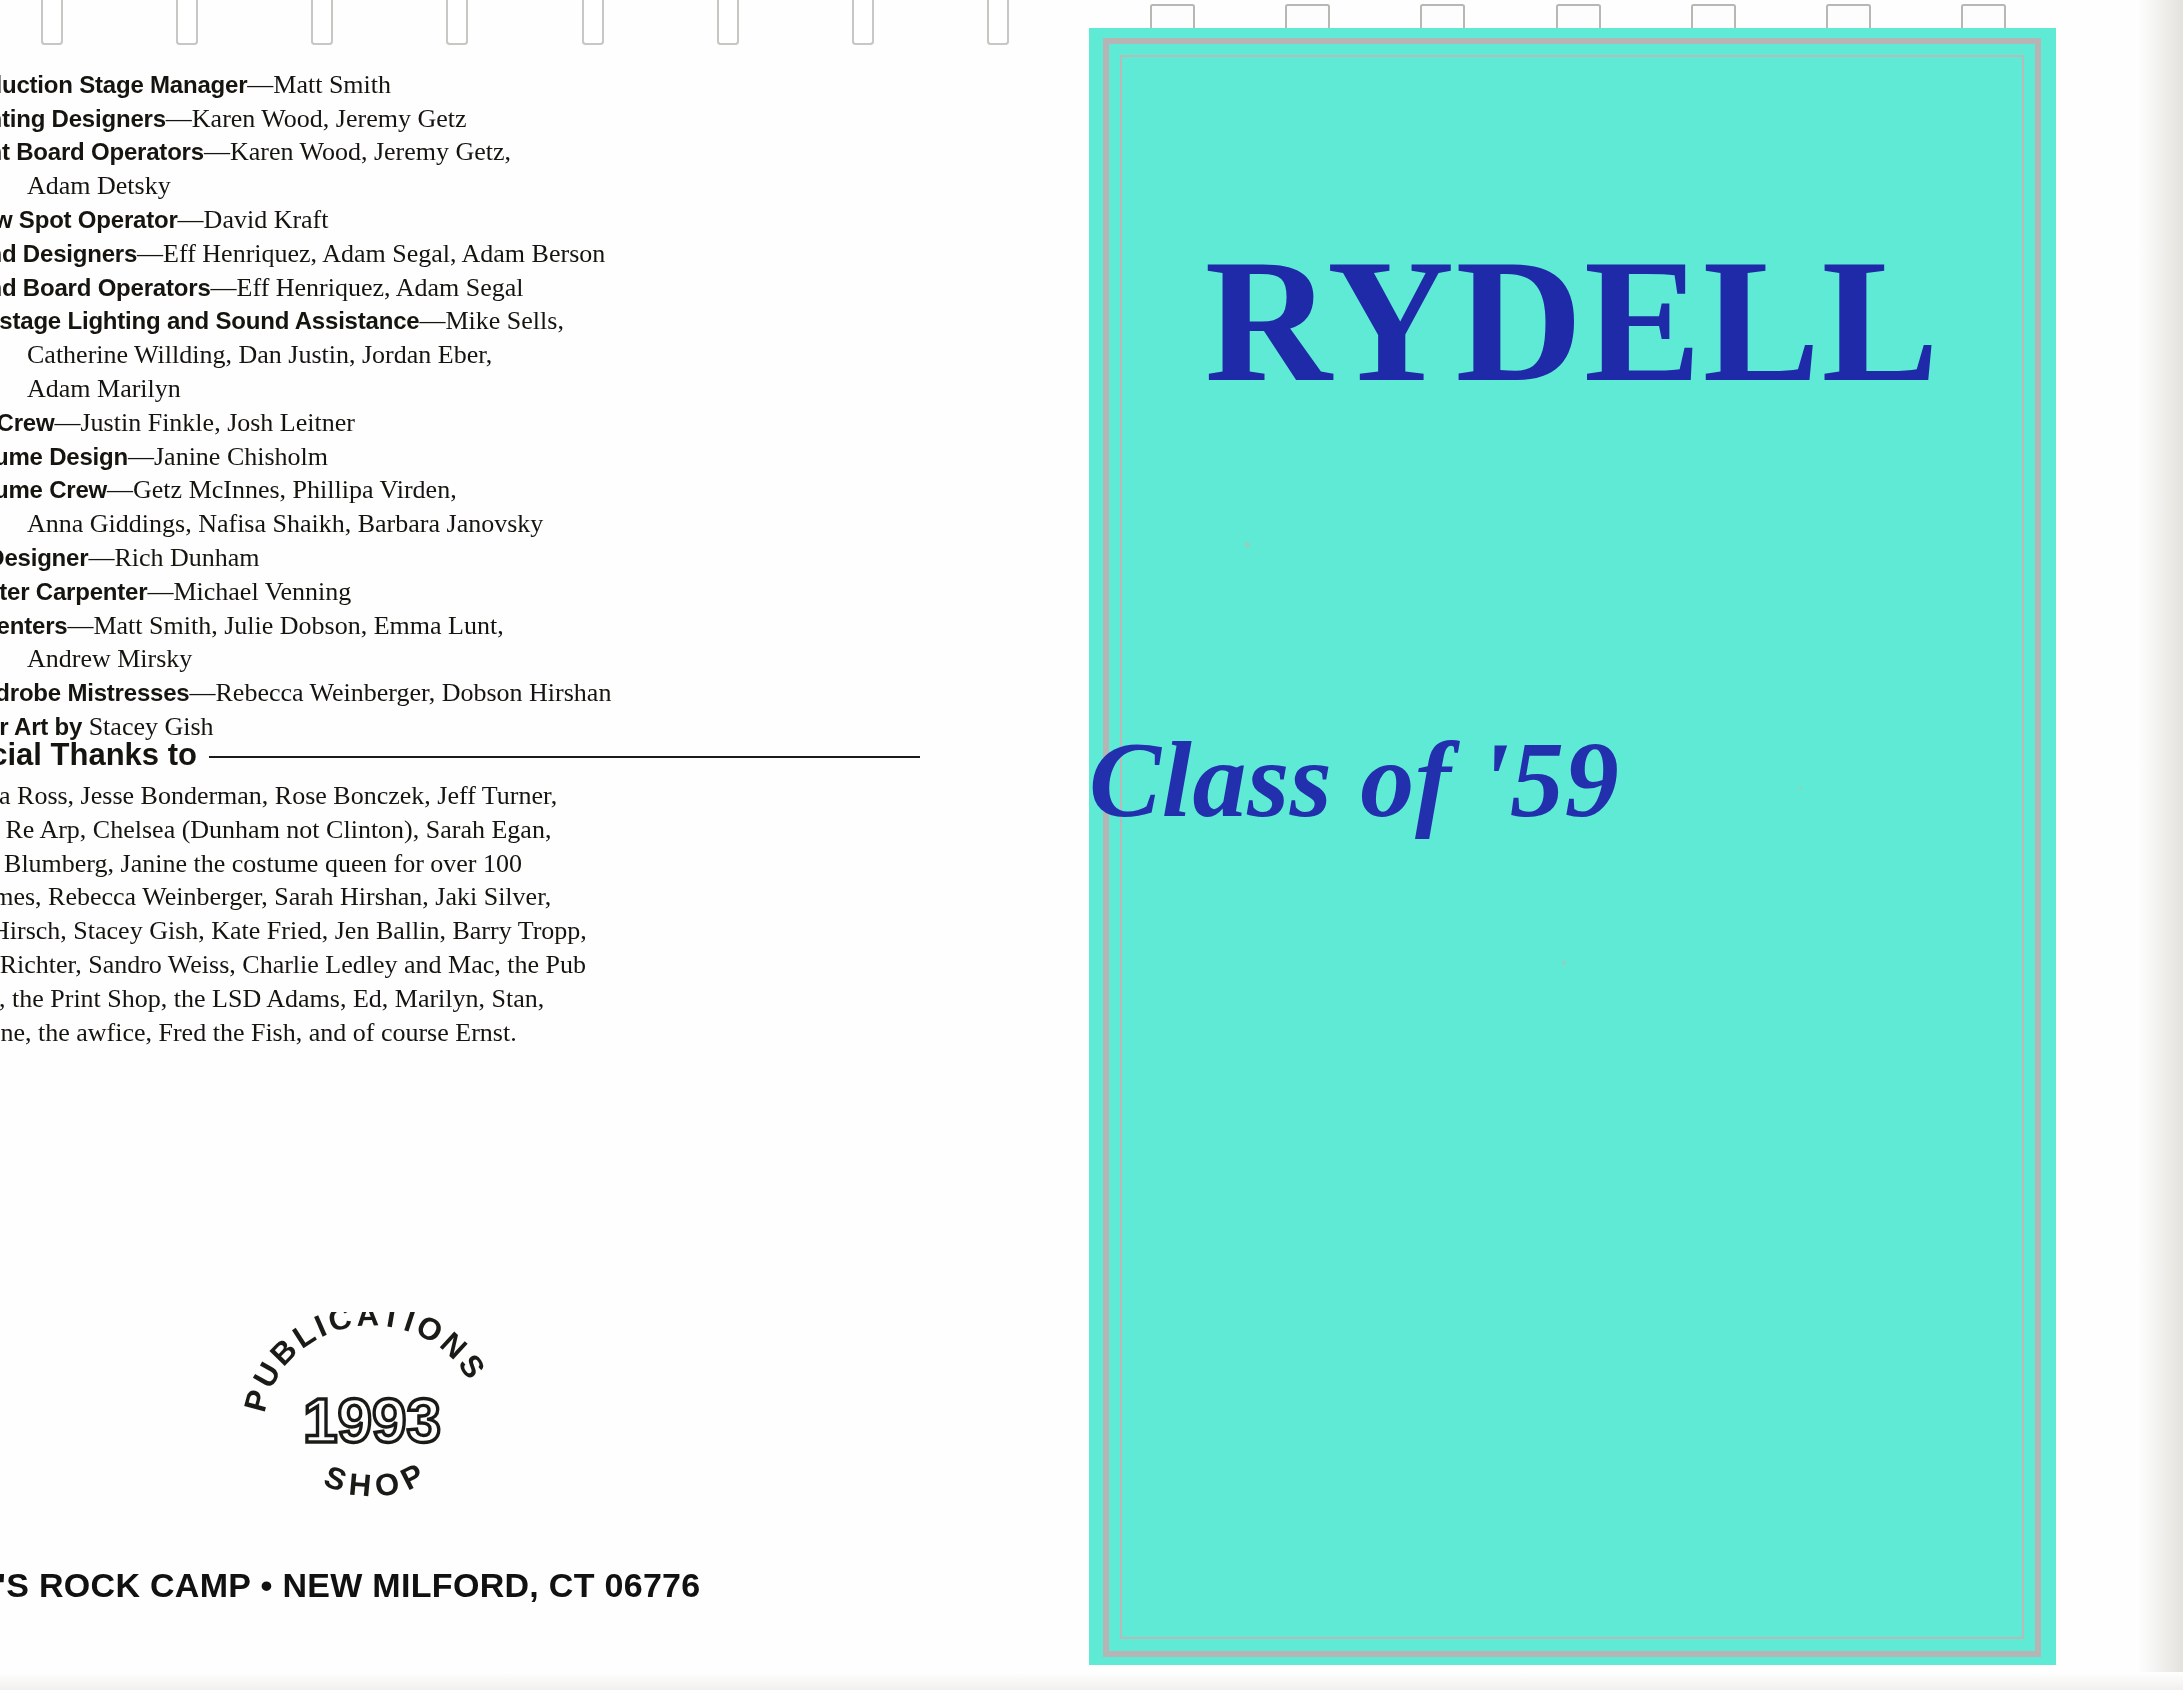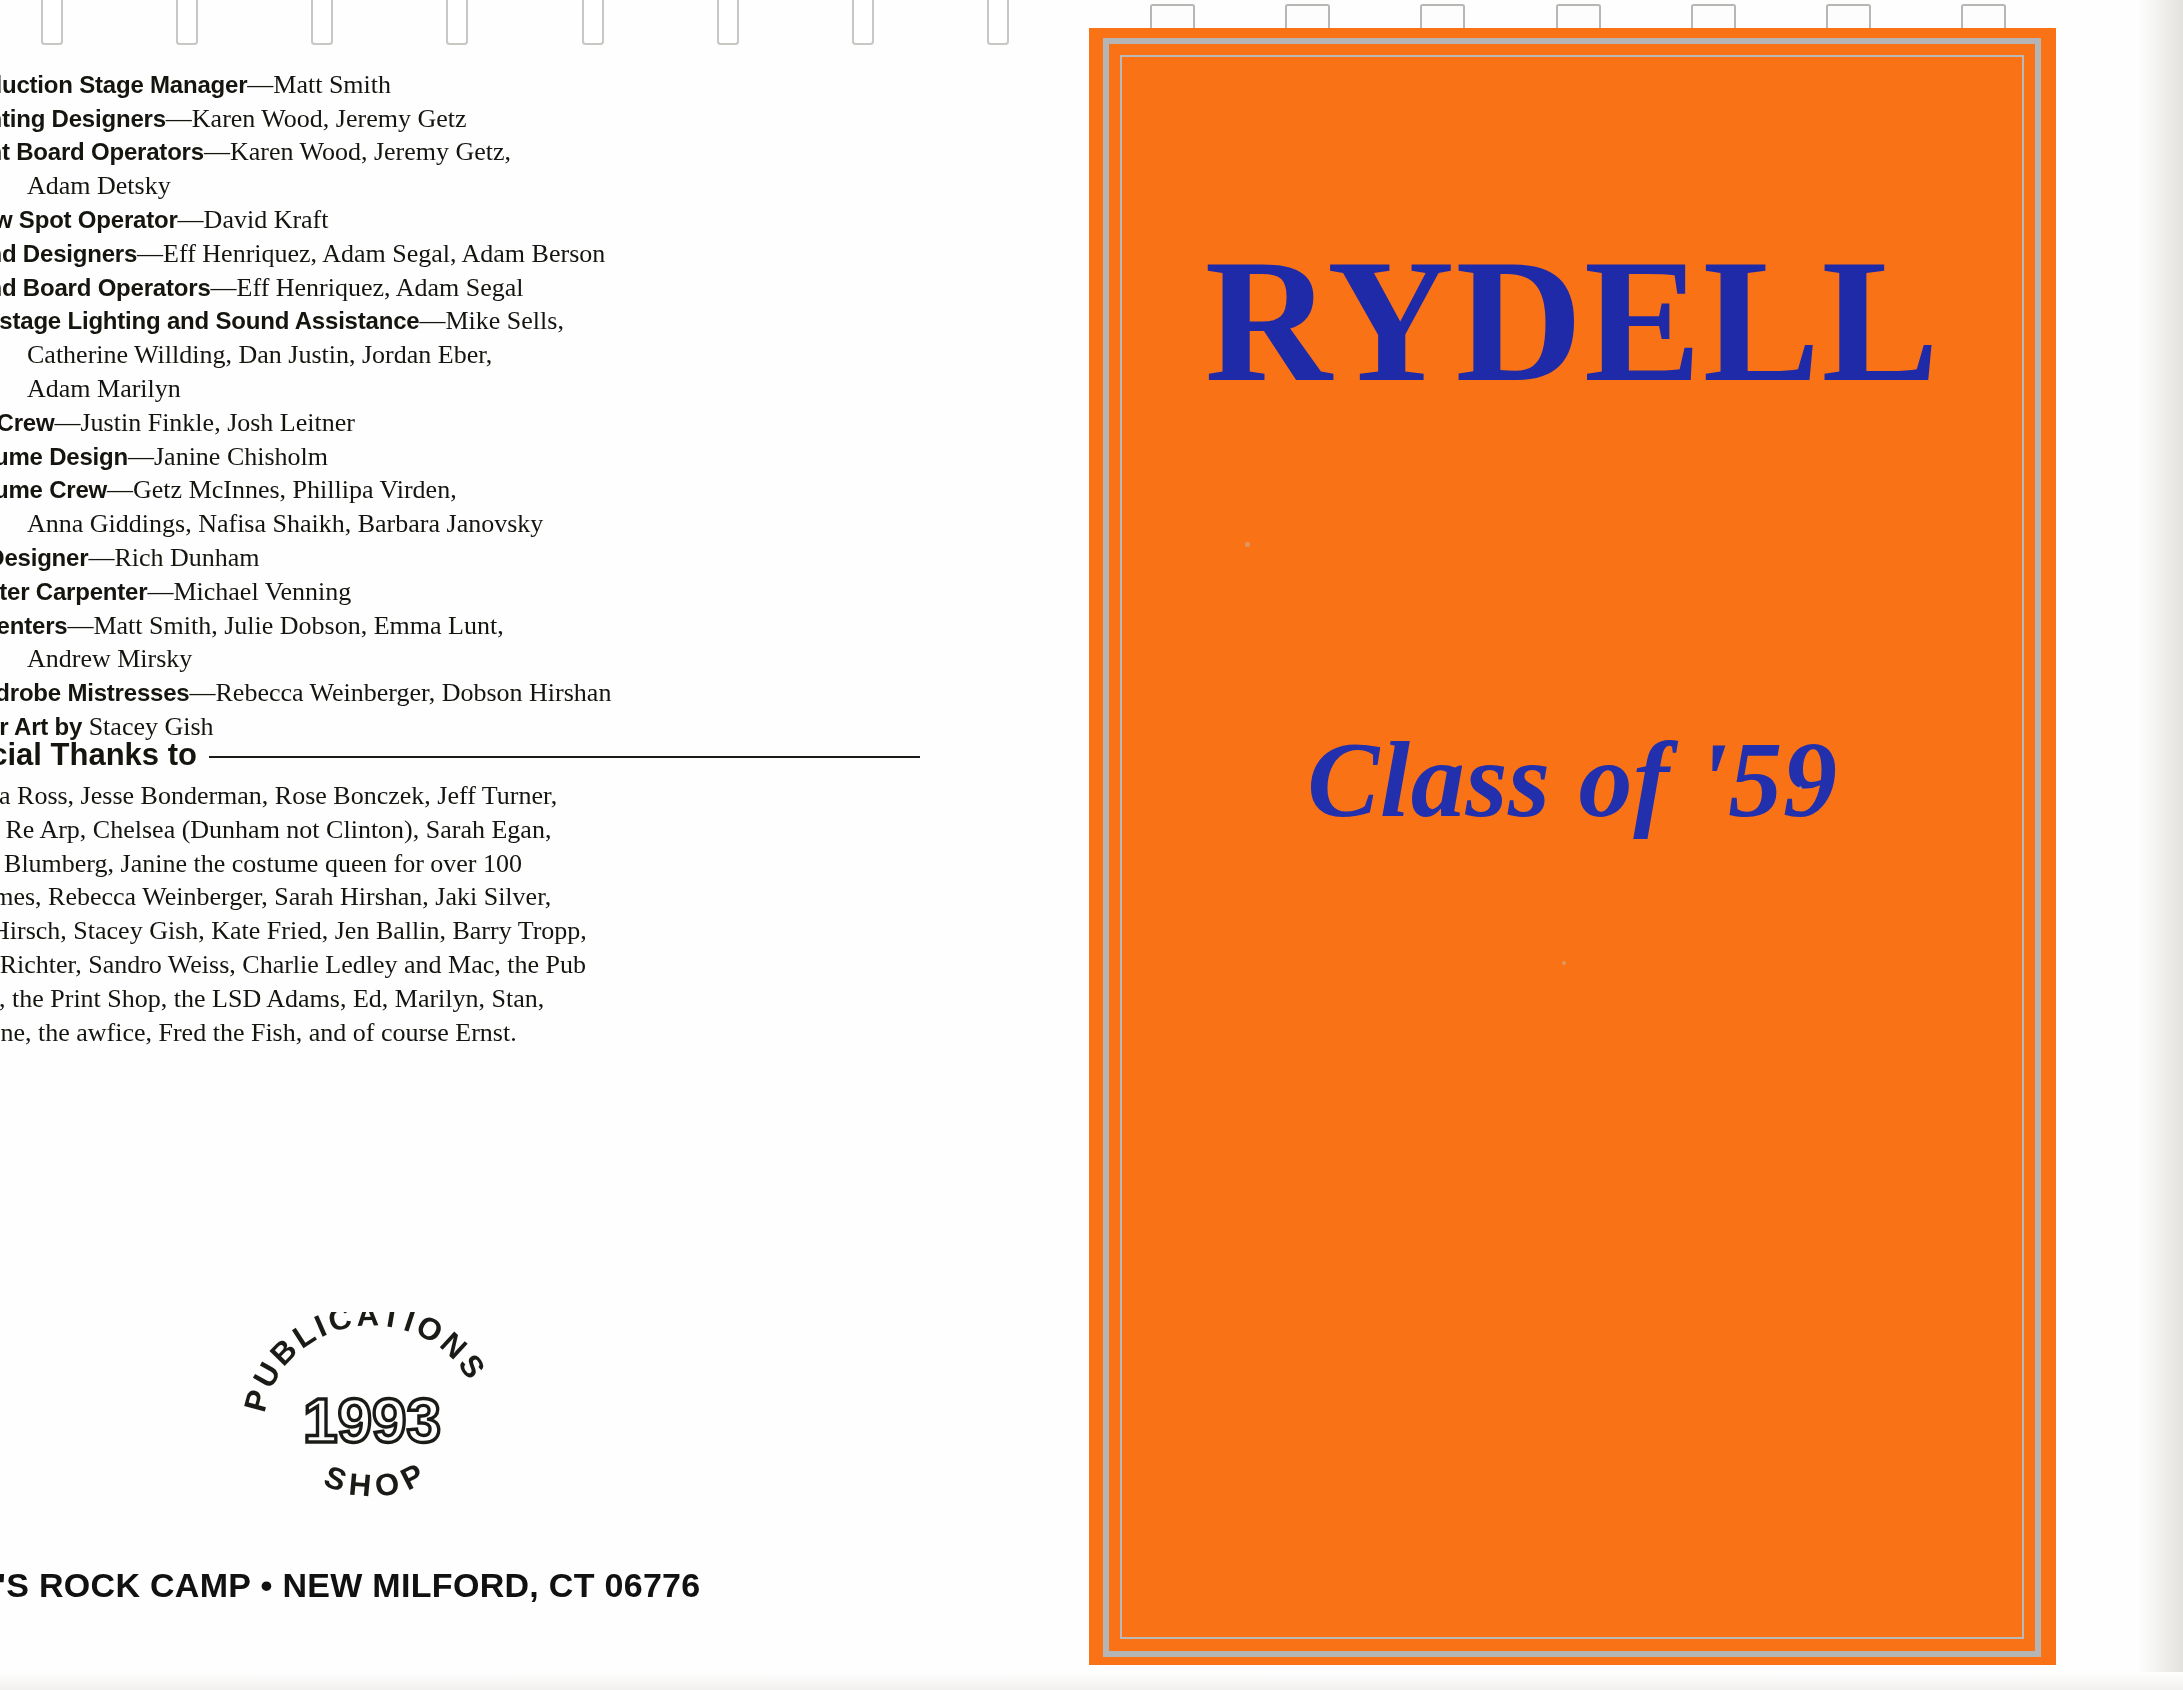--- a/index.html
+++ b/index.html
@@ -163,21 +163,21 @@
     white-space: nowrap;
   }
 
   
   .cover {
     position: absolute;
     left: 1089px;
     top: 28px;
     width: 967px;
     height: 1637px;
-    background: #f97316;
+    background: #5eead4;
   }
   .cover-frame-outer {
     position: absolute;
     left: 13.5px;
     top: 9.5px;
     right: 15px;
     bottom: 8px;
     border: 6.8px solid #b5b5b5;
   }
   .cover-frame-inner {
@@ -205,21 +205,21 @@
     letter-spacing: 1.4px;
   }
   .cover-title .line2 {
     margin-top: 17.6px;
   }
   .cover-sub {
     position: absolute;
     left: 0;
     top: 690px;
     width: 967px;
-    text-align: center;
+    text-align: left;
     font-family: "Liberation Serif", serif;
     font-style: italic;
     font-weight: bold;
     font-size: 108px;
     color: #2230ad;
     letter-spacing: 0.7px;
   }
 
   
   .speck {

